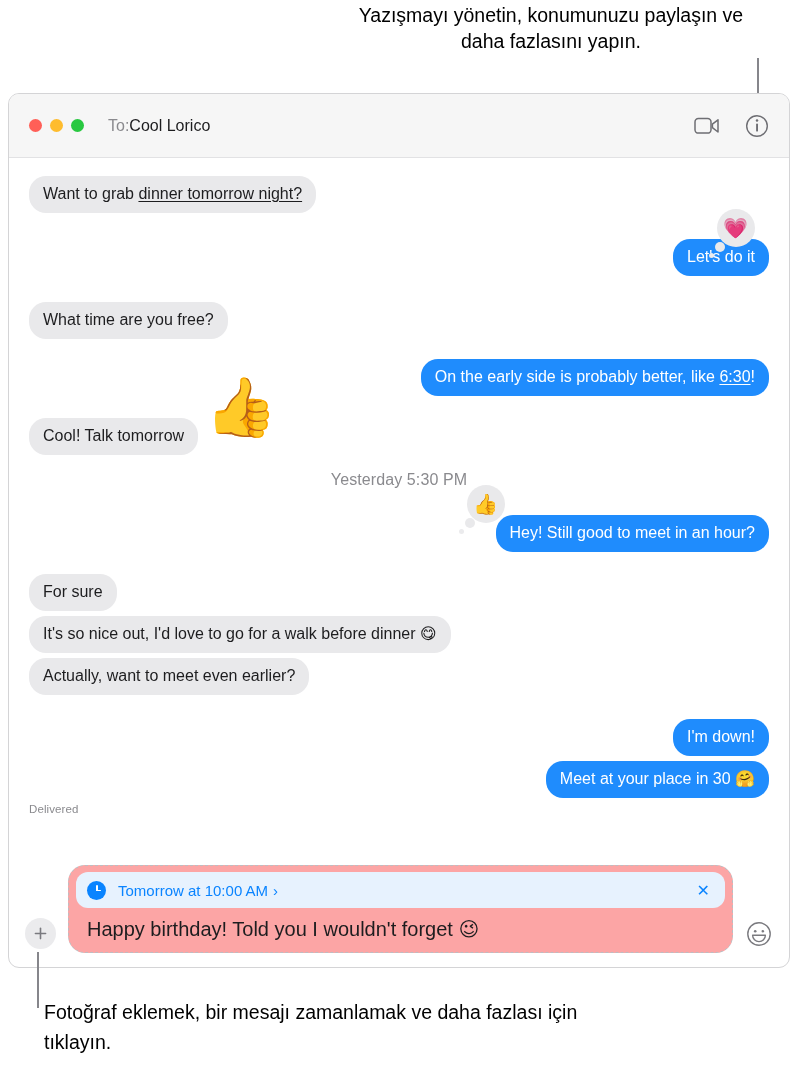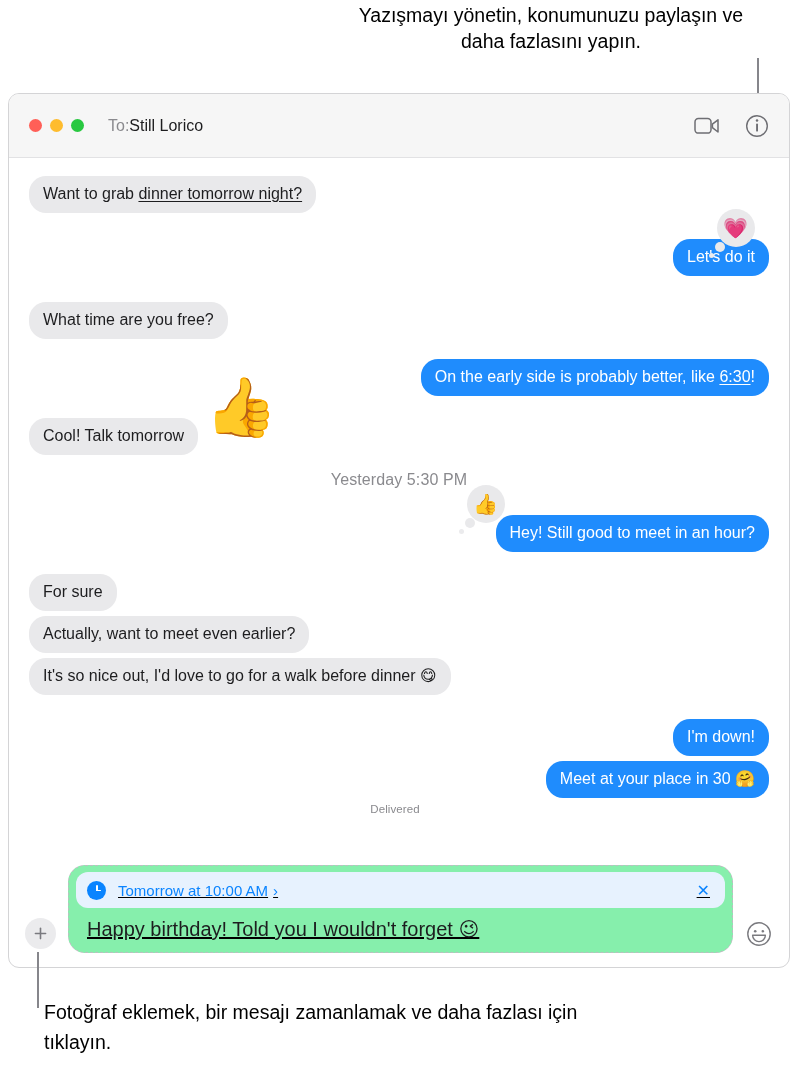--- a/index.html
+++ b/index.html
@@ -255,21 +255,21 @@
   }
 
   .timestamp {
     text-align: center;
     font-size: 16px;
     color: #8a8a8e;
     margin: 16px 0 14px 0;
     letter-spacing: 0.1px;
   }
   .delivered {
-    text-align: center;
+    text-align: left;
     font-size: 11.5px;
     color: #8a8a8e;
     margin: 3px 8px 0 0;
     letter-spacing: 0.1px;
   }
 
   
   .composer {
     flex: 0 0 auto;
     display: flex;
@@ -289,23 +289,22 @@
     flex: 0 0 31px;
     margin-bottom: 4px;
     cursor: default;
   }
   .composer-field {
     flex: 1 1 auto;
     border: 1.6px dashed #bdbdc1;
     border-radius: 17px;
     padding: 6px 7px 7px 7px;
     box-sizing: border-box;
-    background: #86efac;
+    background: #fca5a5;
     min-height: 80px;
-    text-decoration: underline;
   }
   .scheduled-chip {
     background: #e7f2fe;
     border-radius: 12px;
     height: 36px;
     display: flex;
     align-items: center;
     padding: 0 13px 0 11px;
     box-sizing: border-box;
   }
@@ -381,21 +380,21 @@
 <div class="window">
 
   <div class="titlebar">
     <div class="traffic">
       <span class="dot red"></span>
       <span class="dot yellow"></span>
       <span class="dot green"></span>
     </div>
     <div class="to-field">
       <span class="to-label">To:</span>
-      <span class="to-name">Still Lorico</span>
+      <span class="to-name">Cool Lorico</span>
     </div>
     <div class="titlebar-spacer"></div>
     <div class="titlebar-actions">
       <div class="icon-btn">
         <svg width="26" height="18" viewBox="0 0 26 18">
           <rect x="1" y="1.6" width="16" height="14.5" rx="3.4" fill="none" stroke="#6e6e73" stroke-width="1.5"></rect>
           <path d="M18.4 7.2 L24 2.8 V15 L18.4 10.6 Z" fill="none" stroke="#6e6e73" stroke-width="1.5" stroke-linejoin="round"></path>
         </svg>
       </div>
       <div class="icon-btn">
@@ -449,25 +448,25 @@
         <div class="tapback-d2"></div>
       </div>
       <div class="bubble me tail-right">Hey! Still good to meet in an hour?</div>
     </div>
 
     <div class="row left" style="margin-top:22px;">
       <div class="bubble them">For sure</div>
     </div>
 
     <div class="row left">
+      <div class="bubble them tail-left">It's so nice out, I'd love to go for a walk before dinner 😋</div>
+    </div>
+
+    <div class="row left">
       <div class="bubble them">Actually, want to meet even earlier?</div>
-    </div>
-
-    <div class="row left">
-      <div class="bubble them tail-left">It's so nice out, I'd love to go for a walk before dinner 😋</div>
     </div>
 
     <div class="row right" style="margin-top:24px;">
       <div class="bubble me">I'm down!</div>
     </div>
 
     <div class="row right">
       <div class="bubble me tail-right">Meet at your place in 30 🤗</div>
     </div>
 

